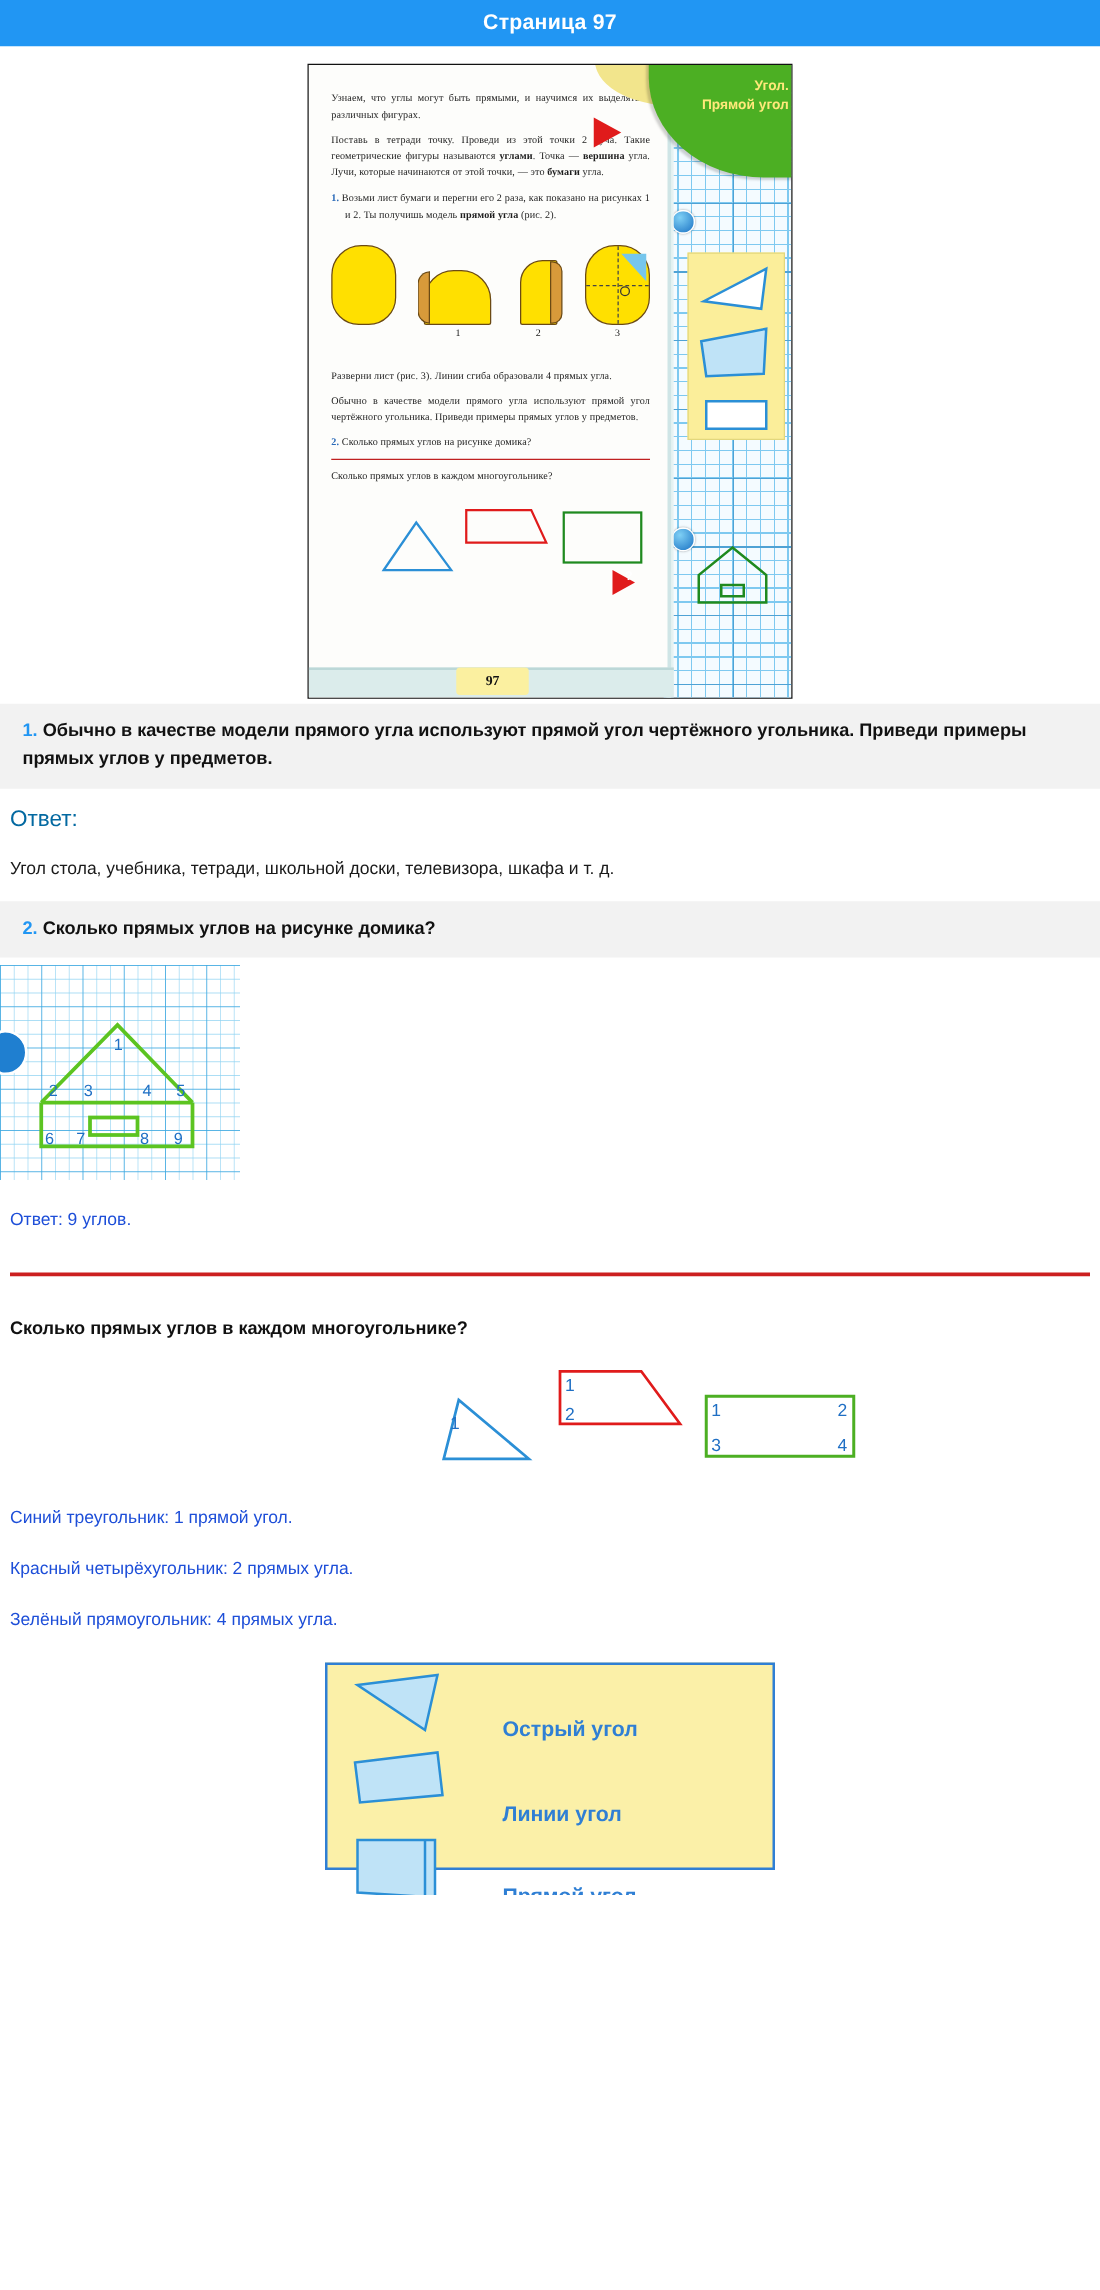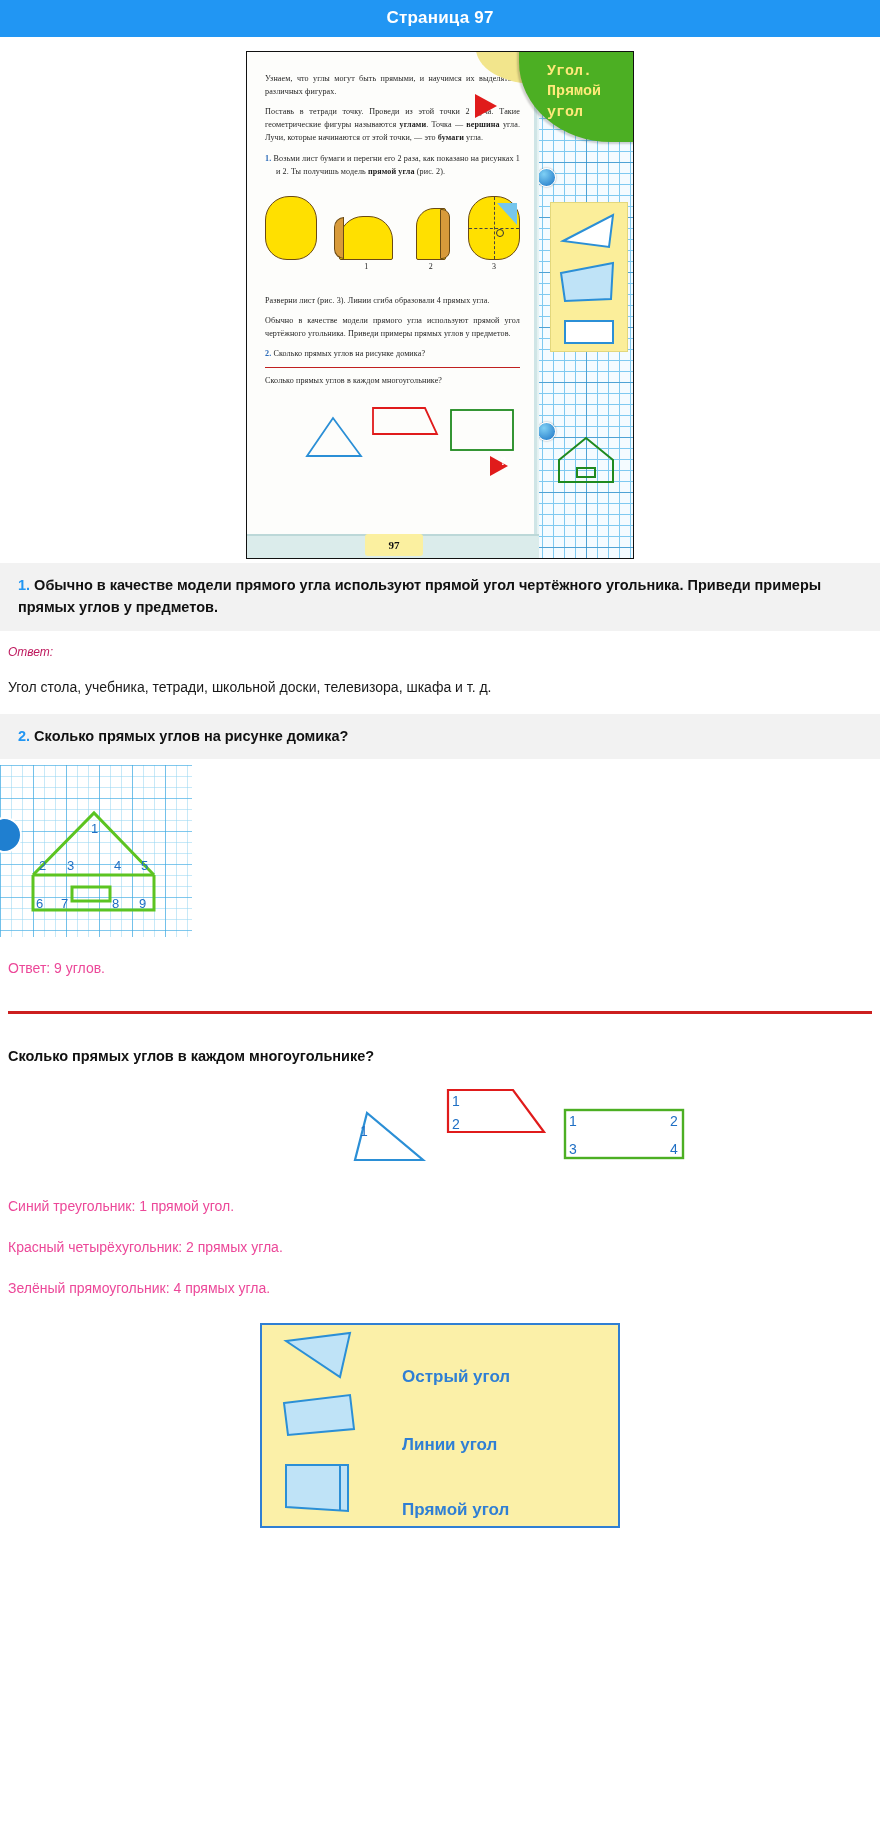--- a/index.html
+++ b/index.html
@@ -77,25 +77,24 @@
     position:absolute; right:64px; top:-10px;
     width:92px;height:44px;background:#f2e58c;
     border-bottom-left-radius:70px 40px;
     transform:rotate(-4deg);
   }
   .corner-label {
     position: absolute;
     right: 8px; top: 16px;
     width: 84px;
     color: #ffe97a;
-    font-size: 15px;
+    font-size: 11px;
     font-weight: bold;
     line-height: 1.35;
-    text-align: left;
-    font-family: Liberation Mono, monospace;
+    text-align: right;
   }
   .red-tri {
     position: absolute;
     width: 0; height: 0;
     border-top: 12px solid transparent;
     border-bottom: 12px solid transparent;
     border-left: 22px solid #e01b1b;
   }
   .red-tri.t1 { left: 228px; top: 42px; }
   .red-tri.t2 { left: 243px; top: 404px; border-left-width:18px; border-top-width:10px; border-bottom-width:10px;}
@@ -163,34 +162,33 @@
     background: #f2f2f2;
     padding: 11px 16px 12px 18px;
     font-size: 14.5px;
     font-weight: bold;
     line-height: 1.55;
     color: #111;
   }
   .qblock .qn { color: #2196f3; font-weight: bold; }
 
   .answer-label {
-    color: #be185d;
-    font-size: 12px;
+    color: #0369a1;
+    font-size: 18px;
     padding: 14px 8px 0 8px;
-    font-style: italic;
   }
   .answer-text {
     font-size: 14px;
     color: #1a1a1a;
     padding: 18px 8px 16px 8px;
     line-height: 1.5;
   }
   .plain-text {
     font-size: 14px;
-    color: #ec4899;
+    color: #1d4ed8;
     padding: 10px 8px;
     line-height: 1.5;
   }
   .bold-q {
     font-size: 14.5px;
     font-weight: bold;
     padding: 14px 8px 6px 8px;
     color:#111;
   }
   .red-divider {
@@ -199,21 +197,21 @@
     margin: 22px 8px 20px 8px;
   }
 
   
   .house-fig { padding: 6px 0 8px 0; }
   .shapes-fig { padding: 10px 0 6px 0; display:flex; justify-content:center;}
 
   
   .yellow-card-wrap { display:flex; justify-content:center; padding: 14px 0 20px 0; }
   .yellow-card {
-    width: 360px; height: 205px;
+    width: 360px; height: 166px;
     background: #fbf0a8;
     border: 2px solid #2f7fd4;
     position: relative;
   }
   .yc-label {
     position: absolute;
     color: #2f7fd4;
     font-size: 17px;
     font-weight: bold;
   }

